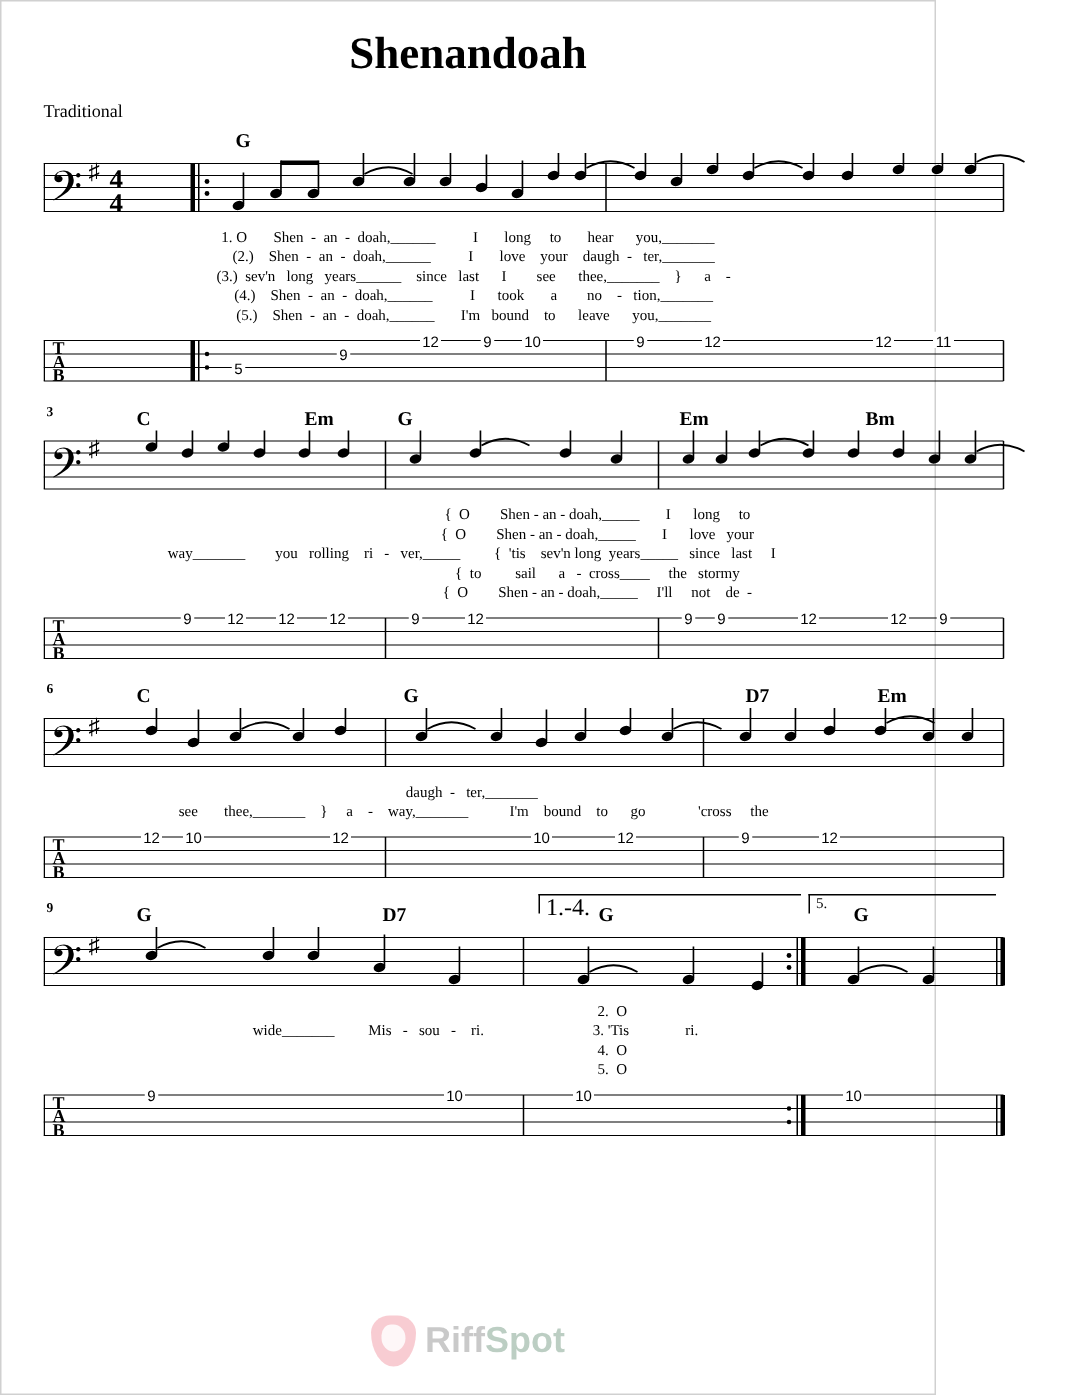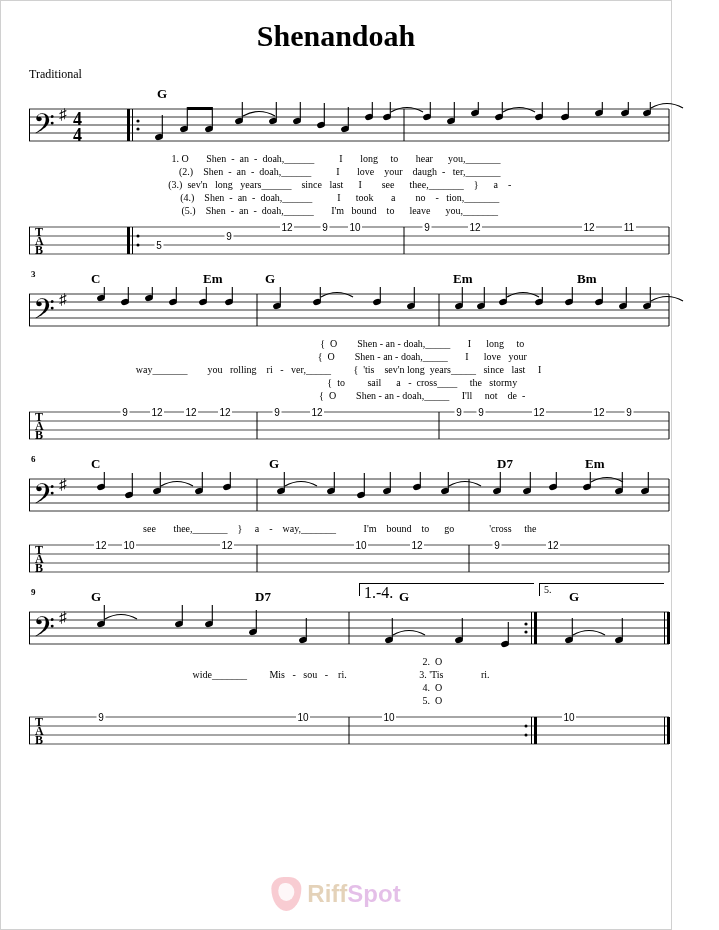--- a/index.html
+++ b/index.html
@@ -5,21 +5,21 @@
   body {
     margin: 0;
     background: #fff;
     font-family: "Times New Roman", serif;
     width: 719px;
     height: 930px;
     position: relative;
     overflow: hidden;
   }
   .sheet {
-    width: 672px;
+    width: 624px;
     height: 930px;
     position: relative;
     border: 1px solid #d0d0d0;
     box-sizing: border-box;
     padding: 18px 28px 0 28px;
   }
   .title {
     text-align: center;
     font-size: 30px;
     font-weight: bold;
@@ -96,21 +96,21 @@
   }
   .pick::after {
     content: "";
     position: absolute;
     left: 7px; top: 6px;
     width: 16px; height: 18px;
     background: #fff;
     opacity: 0.85;
     border-radius: 40% 50% 50% 50%;
   }
-  .riff .r1{color:#a16207;} .riff .r2{color:#a21caf;}
+  .riff .r1{color:#404040;} .riff .r2{color:#14532d;}
 </style>
 </head>
 <body>
 
 <div class="sheet">
 
   <div class="title">Shenandoah</div>
 
   <div class="topmeta">
     <div style="font-weight:normal;font-size:12px">Traditional</div>
@@ -431,20 +431,21 @@
             <path d="M 562 10 Q 578 1 594 10" stroke="#000" fill="none" stroke-width="1.2"></path>
             <ellipse cx="590" cy="19" rx="4" ry="3" fill="#000" transform="rotate(-18 590 19)"></ellipse>
             <line x1="593.3" y1="18" x2="593.3" y2="-3" stroke="#000" stroke-width="1.1"></line>
             <ellipse cx="616" cy="19" rx="4" ry="3" fill="#000" transform="rotate(-18 616 19)"></ellipse>
             <line x1="619.3" y1="18" x2="619.3" y2="-3" stroke="#000" stroke-width="1.1"></line>
             <rect x="593.3" y="-3" width="26" height="3" fill="#000"></rect>
             <line x1="640" y1="7" x2="640" y2="39" stroke="#000"></line>
           </svg>
         </div>
         <div class="lyrics">
+          <div class="line">&nbsp;&nbsp;daugh&nbsp;&nbsp;-&nbsp;&nbsp;&nbsp;ter,_______</div>
           <div class="line">&nbsp;&nbsp;&nbsp;see&nbsp;&nbsp;&nbsp;&nbsp;&nbsp;&nbsp;&nbsp;thee,_______&nbsp;&nbsp;&nbsp;&nbsp;}&nbsp;&nbsp;&nbsp;&nbsp;&nbsp;a&nbsp;&nbsp;&nbsp;&nbsp;-&nbsp;&nbsp;&nbsp;&nbsp;way,_______&nbsp;&nbsp;&nbsp;&nbsp;&nbsp;&nbsp;&nbsp;&nbsp;&nbsp;&nbsp;&nbsp;I'm&nbsp;&nbsp;&nbsp;&nbsp;bound&nbsp;&nbsp;&nbsp;&nbsp;to&nbsp;&nbsp;&nbsp;&nbsp;&nbsp;&nbsp;go&nbsp;&nbsp;&nbsp;&nbsp;&nbsp;&nbsp;&nbsp;&nbsp;&nbsp;&nbsp;&nbsp;&nbsp;&nbsp;&nbsp;'cross&nbsp;&nbsp;&nbsp;&nbsp;&nbsp;the</div>
         </div>
         <div class="staff-wrap">
           <svg width="660" height="40">
             <line x1="0" y1="6" x2="640" y2="6" stroke="#000" stroke-width="0.7"></line>
             <line x1="0" y1="15" x2="640" y2="15" stroke="#000" stroke-width="0.7"></line>
             <line x1="0" y1="24" x2="640" y2="24" stroke="#000" stroke-width="0.7"></line>
             <line x1="0" y1="33" x2="640" y2="33" stroke="#000" stroke-width="0.7"></line>
             <line x1="0.5" y1="6" x2="0.5" y2="33" stroke="#000"></line>
             <text x="6" y="15" class="tab-label">T</text>

